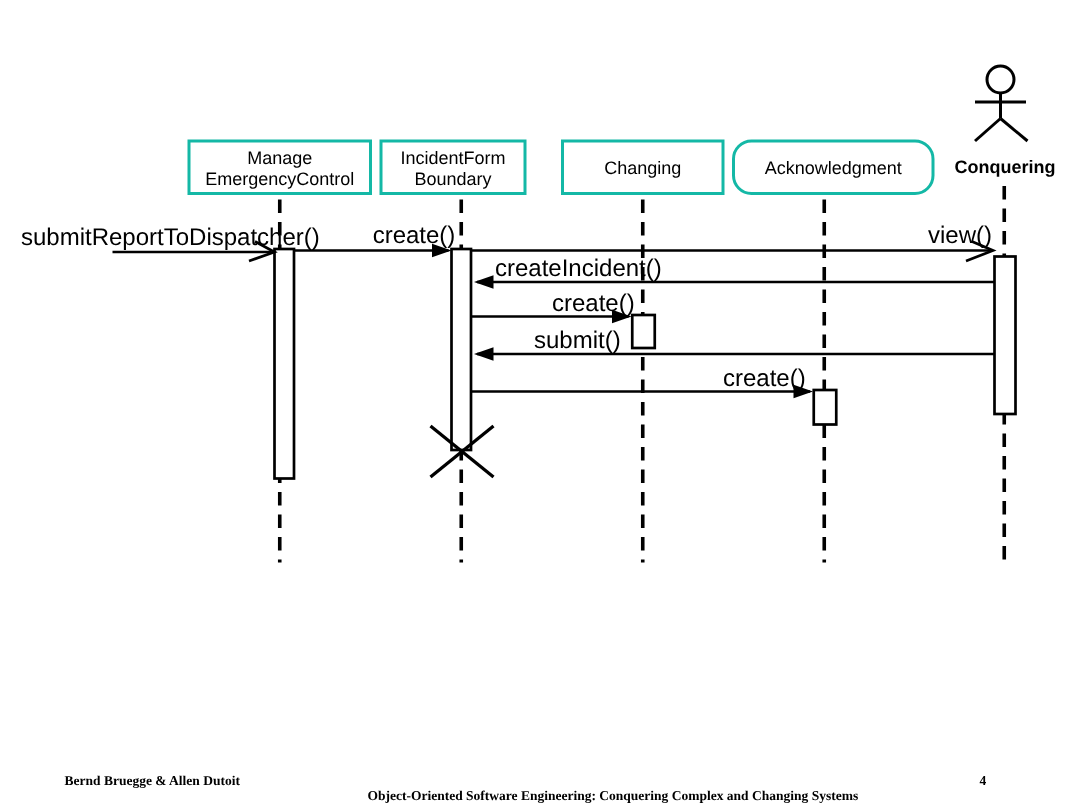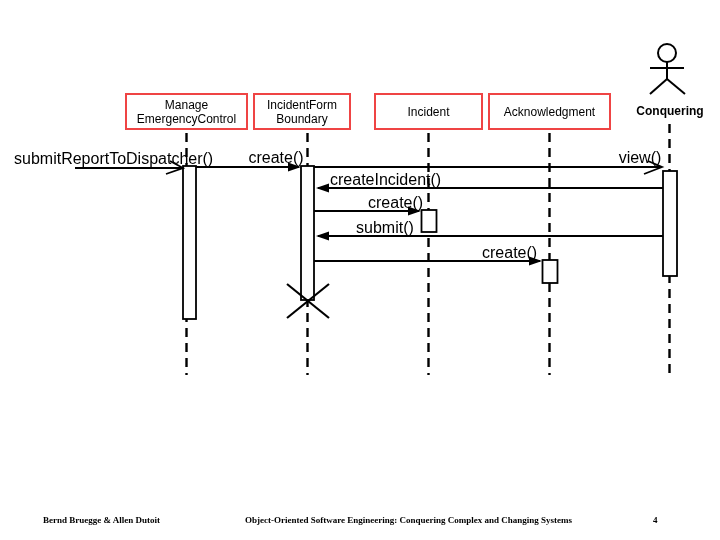--- a/index.html
+++ b/index.html
@@ -12,21 +12,21 @@
     font-family: "Liberation Sans", sans-serif;
     color: #000;
   }
   .stage svg { position: absolute; left: 0; top: 0; }
 
   .obj-box {
     position: absolute;
     top: 93px;
     height: 37px;
     box-sizing: border-box;
-    border: 2px solid #ef4444;
+    border: 2px solid #14b8a6;
     background: #fff;
     display: flex;
     align-items: center;
     justify-content: center;
     text-align: center;
     font-size: 12px;
     line-height: 14px;
     white-space: pre-line;
   }
   .msg-label {
@@ -47,21 +47,21 @@
   }
   .footer-text {
     position: absolute;
     top: 515px;
     font-family: Liberation Serif, serif;
     font-size: 9px;
     font-weight: bold;
     white-space: nowrap;
   }
   .footer-authors { left: 43px; }
-  .footer-book { left: 245px; }
+  .footer-book { left: 245px; margin-top: 10px; }
   .footer-page { left: 653px; }
 </style>
 </head>
 <body>
 
 <div class="stage">
 
   <svg width="720" height="540" viewBox="0 0 720 540">
 
     <g stroke="#000" stroke-width="2.4" stroke-dasharray="9,6">
@@ -114,22 +114,22 @@
       <line x1="650" y1="68" x2="684" y2="68"></line>
       <line x1="667" y1="79" x2="650" y2="94"></line>
       <line x1="667" y1="79" x2="685" y2="94"></line>
     </g>
   </svg>
 
   <div class="obj-box" style="left:125px; width:123px;">Manage
 EmergencyControl</div>
   <div class="obj-box" style="left:253px; width:98px;">IncidentForm
 Boundary</div>
-  <div class="obj-box" style="left:374px; width:109px;">Incident</div>
-  <div class="obj-box" style="left:488px; width:123px;">Acknowledgment</div>
+  <div class="obj-box" style="left:374px; width:109px;">Changing</div>
+  <div class="obj-box" style="left:488px; width:135px;border-radius:13px;">Acknowledgment</div>
 
   <div class="actor-label">Conquering</div>
 
   <div class="msg-label" style="left:14px; top:152px;">submitReportToDispatcher()</div>
   <div class="msg-label center" style="left:248px; top:151px; width:56px;">create()</div>
   <div class="msg-label center" style="left:618px; top:151px; width:44px;">view()</div>
   <div class="msg-label" style="left:330px; top:173px;">createIncident()</div>
   <div class="msg-label" style="left:368px; top:196px;">create()</div>
   <div class="msg-label" style="left:332px; top:221px;margin-left:24px;">submit()</div>
   <div class="msg-label" style="left:482px; top:246px;">create()</div>

